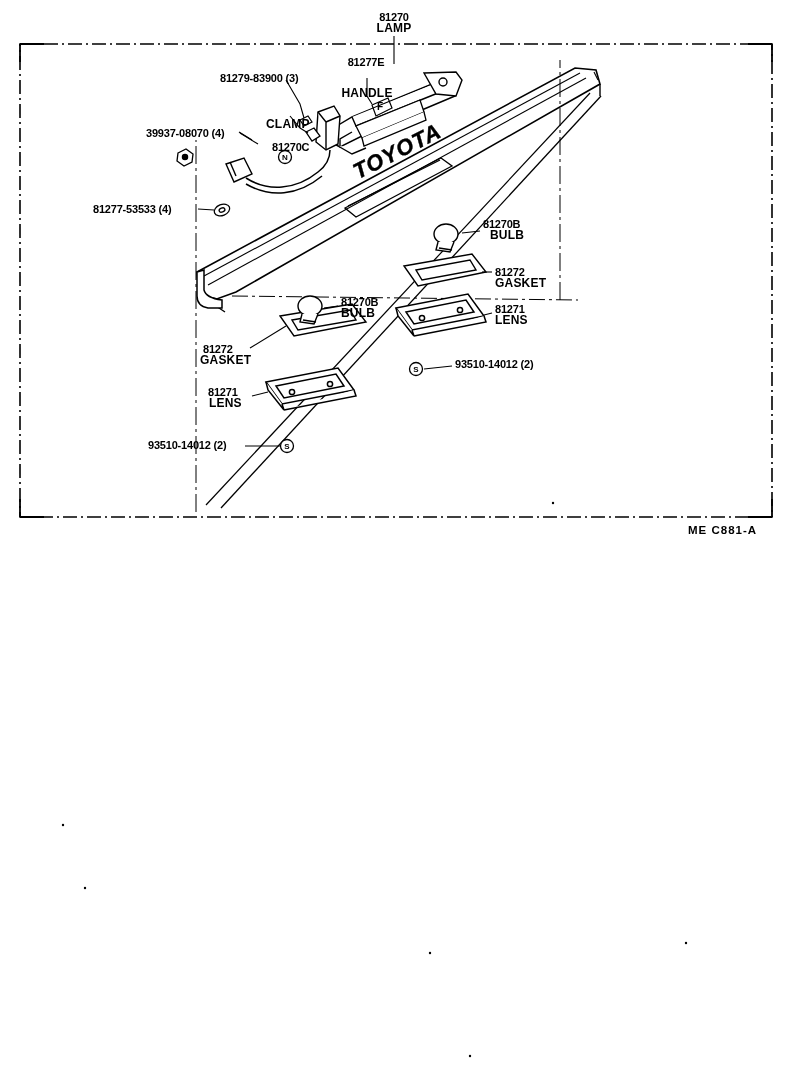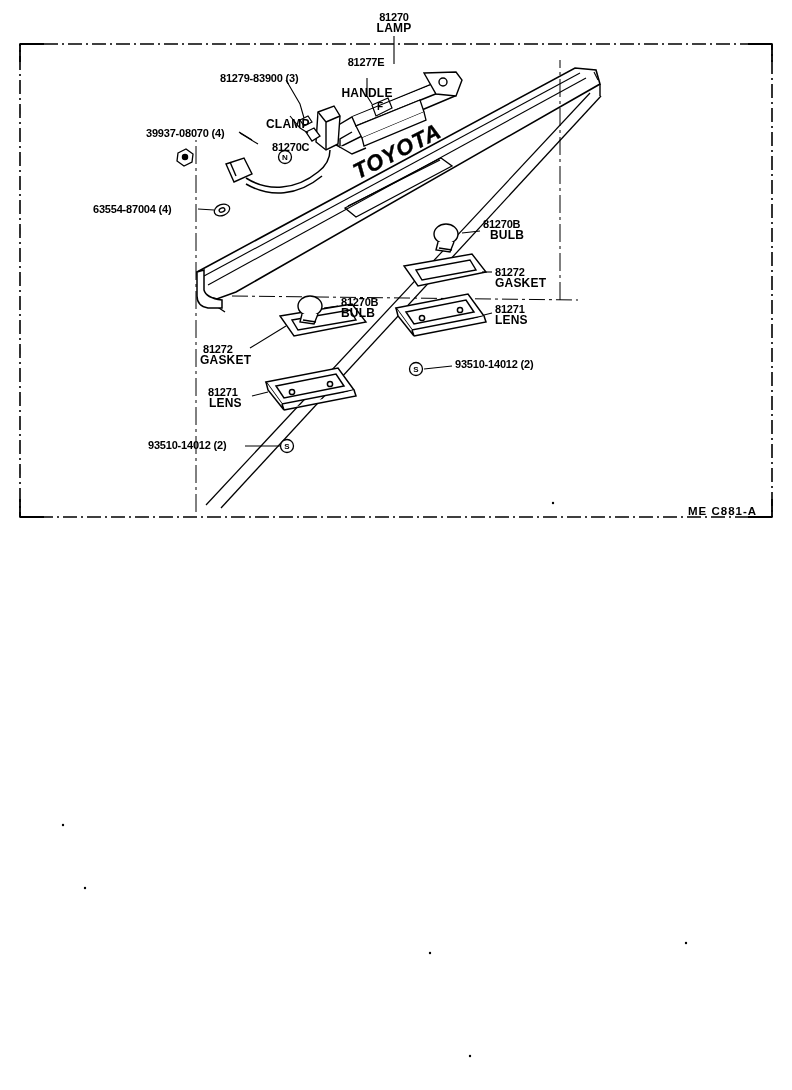--- a/index.html
+++ b/index.html
@@ -271,21 +271,21 @@
   <div class="lbl lbl-center" style="left:366px; top:56px;">81277E</div>
   <div class="lbl sub lbl-center" style="left:367px; top:69px;margin-top:20px;">HANDLE</div>
 
   <div class="lbl" style="left:220px; top:72px;">81279-83900 (3)</div>
 
   <div class="lbl" style="left:272px; top:93px;margin-top:48px;">81270C</div>
   <div class="lbl sub" style="left:266px; top:120px;">CLAMP</div>
 
   <div class="lbl" style="left:146px; top:127px;">39937-08070 (4)</div>
 
-  <div class="lbl" style="left:93px; top:203px;">63554-87004 (4)</div>
+  <div class="lbl" style="left:93px; top:203px;">81277-53533 (4)</div>
 
   <div class="lbl" style="left:483px; top:218px;">81270B</div>
   <div class="lbl sub" style="left:490px; top:231px;">BULB</div>
 
   <div class="lbl" style="left:495px; top:266px;">81272</div>
   <div class="lbl sub" style="left:495px; top:279px;">GASKET</div>
 
   <div class="lbl" style="left:495px; top:303px;">81271</div>
   <div class="lbl sub" style="left:495px; top:316px;">LENS</div>
 
@@ -299,15 +299,15 @@
   <div class="lbl sub" style="left:209px; top:399px;">LENS</div>
 
   <div class="lbl" style="left:455px; top:358px;">93510-14012 (2)</div>
 
   <div class="lbl" style="left:148px; top:439px;">93510-14012 (2)</div>
 
   <div class="lbl" style="left:352px; top:168px; font-size:22px; font-style:italic; font-weight:bold; letter-spacing:1px; transform:rotate(-27deg); transform-origin:left top; color:#000; -webkit-text-stroke:0.4px #000;">TOYOTA</div>
 
   <div class="lbl" style="left:377px; top:101px; font-size:10px; font-weight:bold;">F</div>
 
-  <div class="footer-code" style="left:688px; top:505px;">ME C881-A</div>
+  <div class="footer-code" style="left:688px; top:524px;">ME C881-A</div>
 
 </div>
 
 </body></html>

